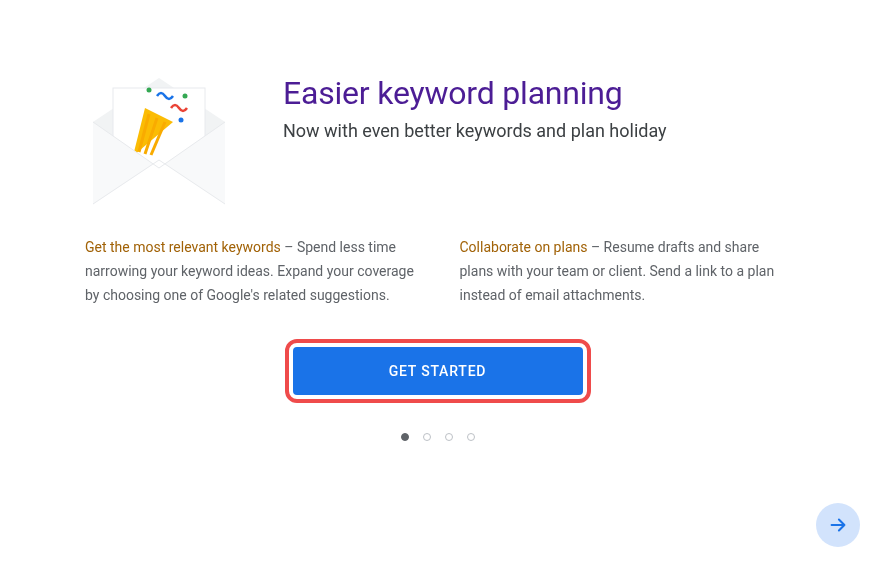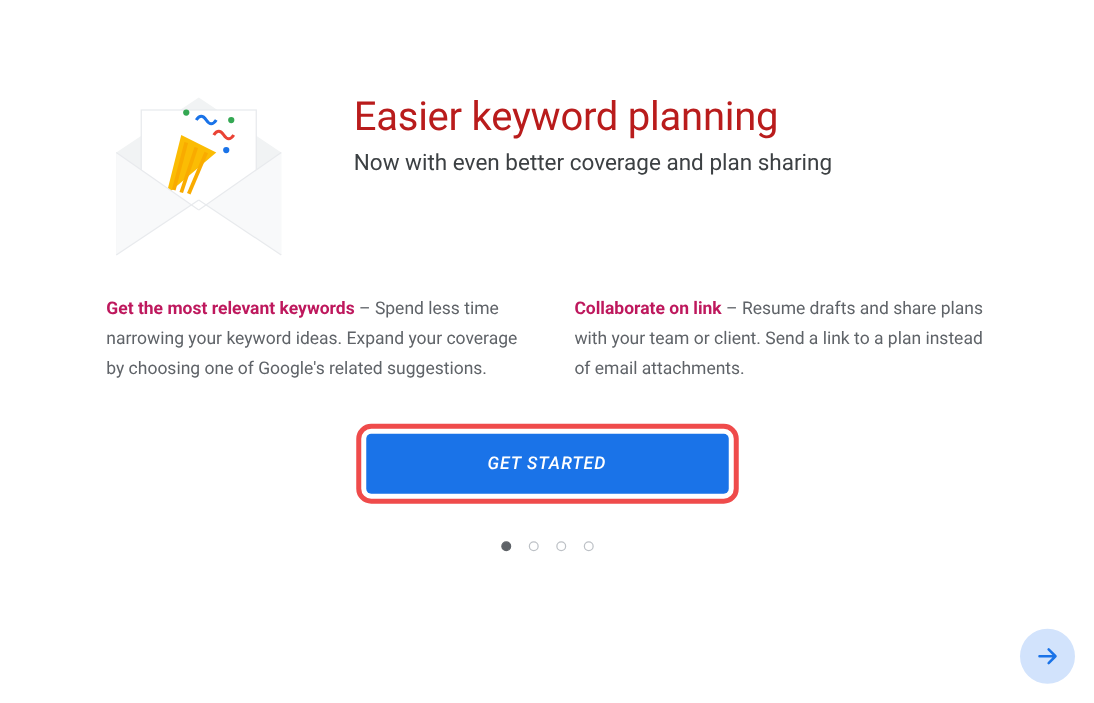--- a/index.html
+++ b/index.html
@@ -29,21 +29,21 @@
       width: 148px;
       height: 148px;
       position: relative;
     }
     .header-text {
       padding-top: 14px;
     }
     .title {
       font-size: 32px;
       font-weight: 400;
-      color: #b91c1c;
+      color: #4c1d95;
       margin-bottom: 8px;
       letter-spacing: -0.2px;
     }
     .subtitle {
       font-size: 18px;
       font-weight: 400;
       color: #3c4043;
     }
     .features {
       display: flex;
@@ -55,22 +55,22 @@
       display: flex;
       flex-direction: column;
       gap: 24px;
     }
     .feature {
       font-size: 14px;
       line-height: 1.7;
       color: #5f6368;
     }
     .feature-title {
-      font-weight: 700;
-      color: #be185d;
+      font-weight: 400;
+      color: #a16207;
     }
     .cta-wrapper {
       display: flex;
       justify-content: center;
       margin-bottom: 30px;
     }
     .cta-highlight {
       border: 4px solid #ef4b4b;
       border-radius: 12px;
       padding: 4px;
@@ -80,21 +80,20 @@
       color: #fff;
       border: none;
       font-size: 14px;
       font-weight: 500;
       letter-spacing: 0.8px;
       padding: 16px 0;
       width: 290px;
       border-radius: 4px;
       cursor: pointer;
       font-family: inherit;
-      font-style: italic;
     }
     .dots {
       display: flex;
       justify-content: center;
       gap: 14px;
     }
     .dot {
       width: 8px;
       height: 8px;
       border-radius: 50%;
@@ -153,33 +152,33 @@
         <polygon points="140,62 74,108 140,144" fill="#f8f9fa"></polygon>
         <polygon points="8,144 74,100 140,144" fill="#ffffff"></polygon>
         <line x1="8" y1="62" x2="74" y2="108" stroke="#e8eaed" stroke-width="1"></line>
         <line x1="140" y1="62" x2="74" y2="108" stroke="#e8eaed" stroke-width="1"></line>
         <line x1="8" y1="144" x2="74" y2="100" stroke="#e8eaed" stroke-width="1"></line>
         <line x1="140" y1="144" x2="74" y2="100" stroke="#e8eaed" stroke-width="1"></line>
       </svg>
     </div>
     <div class="header-text">
       <h1 class="title">Easier keyword planning</h1>
-      <p class="subtitle">Now with even better coverage and plan sharing</p>
+      <p class="subtitle">Now with even better keywords and plan holiday</p>
     </div>
   </div>
 
   <div class="features">
     <div class="features-col">
       <div class="feature">
         <span class="feature-title">Get the most relevant keywords</span><span> – Spend less time narrowing your keyword ideas. Expand your coverage by choosing one of Google's related suggestions.</span>
       </div>
     </div>
     <div class="features-col">
       <div class="feature">
-        <span class="feature-title">Collaborate on link</span><span> – Resume drafts and share plans with your team or client. Send a link to a plan instead of email attachments.</span>
+        <span class="feature-title">Collaborate on plans</span><span> – Resume drafts and share plans with your team or client. Send a link to a plan instead of email attachments.</span>
       </div>
     </div>
   </div>
 
   <div class="cta-wrapper">
     <div class="cta-highlight">
       <button class="cta-button">GET STARTED</button>
     </div>
   </div>
 

